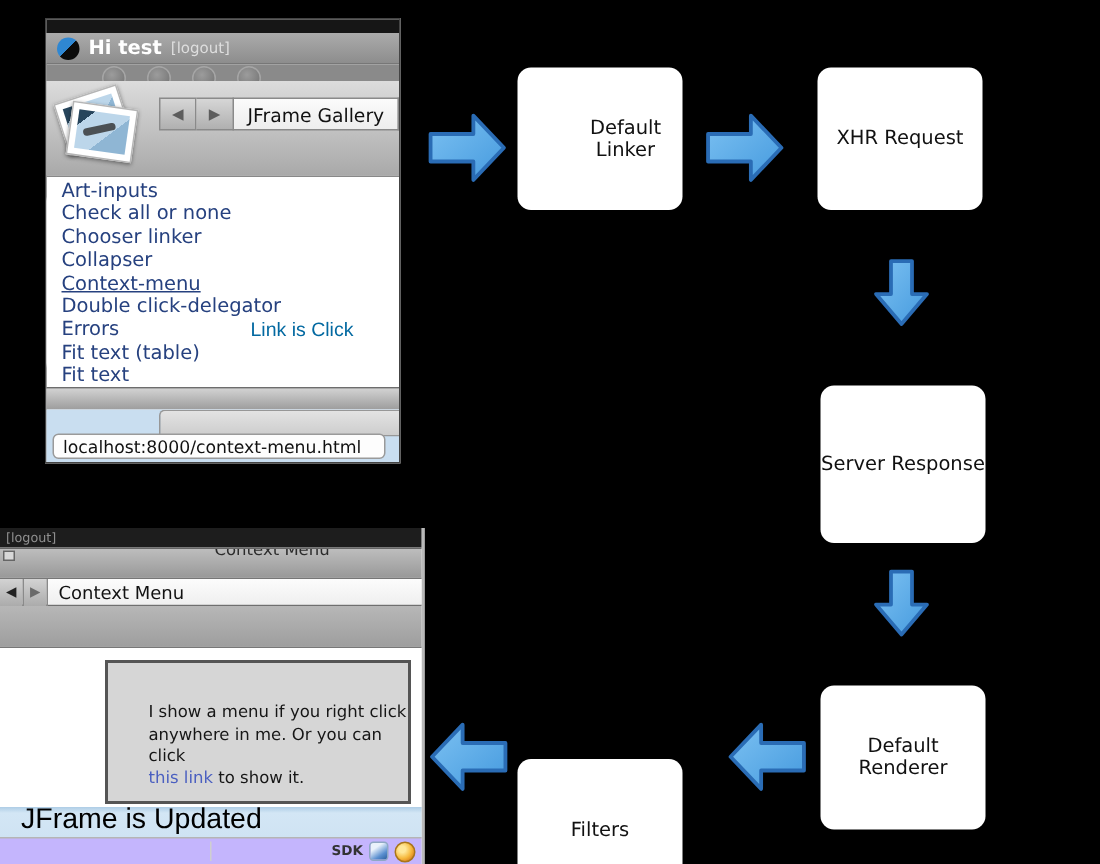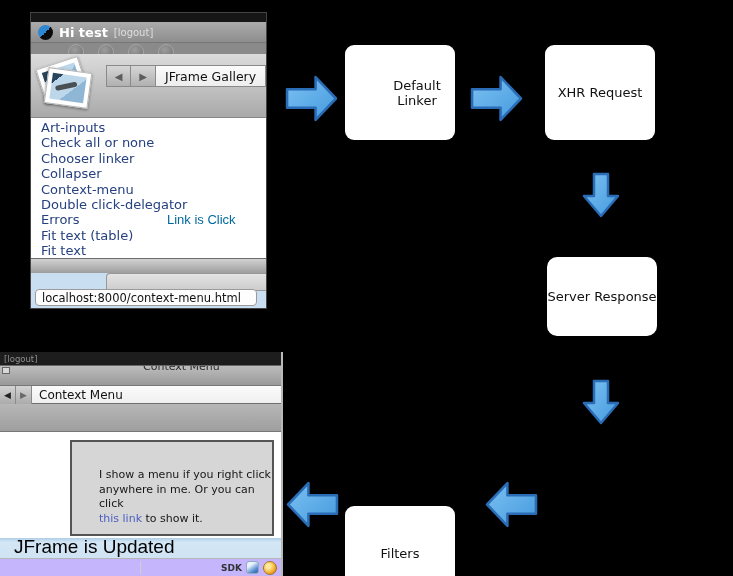--- a/index.html
+++ b/index.html
@@ -6,21 +6,21 @@
   html,body { background:#000; }
   body { font-family:"DejaVu Sans", sans-serif; }
   #canvas { position:relative; width:733px; height:576px; background:#000; overflow:hidden; }
 
   
   .flow-box { position:absolute; width:110px; background:#fff; border-radius:9px;
     display:flex; align-items:center; justify-content:center; text-align:center;
     font-size:13px; color:#111; font-family:"DejaVu Sans", sans-serif; }
   #box-default-linker   { left:345px; top:45px;  height:95px;padding-left:34px; }
   #box-xhr-request      { left:545px; top:45px;  height:95px; }
-  #box-server-response  { left:547px; top:257px; height:79px;border-radius:10px; }
+  #box-server-response  { left:547px; top:257px; height:105px; }
   #box-default-renderer { left:547px; top:457px; height:96px; }
   #box-filters          { left:345px; top:458px; height:94px;margin-top:48px; }
 
   
   .arrow { position:absolute; display:block; }
   .arrow polygon { fill:url(#arrowGrad); stroke-width:2.5; stroke-linejoin:round; }
   #arrow-1 { left:285px; top:75px;  width:53px; height:47px; }
   #arrow-2 { left:470px; top:75px;  width:53px; height:47px; }
   #arrow-3 { left:582px; top:172px; width:38px; height:46px; }
   #arrow-4 { left:582px; top:379px; width:38px; height:46px; }
@@ -56,21 +56,21 @@
     border:1px solid #8a8a8a; display:flex; align-items:center; justify-content:center;
     font-size:10px; color:#5d5d5d; }
   .nav-btn + .nav-btn { border-left:none; }
   .tw-nav-field { flex:1; height:22px; background:linear-gradient(#fbfbfb,#ededed);
     border:1px solid #8a8a8a; border-left:none; display:flex; align-items:center;
     padding-left:9px; font-size:12.5px; color:#111; }
   .tw-content { position:relative; height:140px; background:#fff; overflow:hidden;
     padding:2px 0 0 10px;border-radius:16px; }
   .page-link { display:block; color:#26417f; font-size:13px; line-height:15.4px;
     text-decoration:none; cursor:pointer; }
-  .page-link.underlined { }
+  .page-link.underlined { text-decoration:underline; }
   .tw-caption { position:absolute; left:136px; top:94px; font-family:"Liberation Sans", sans-serif;
     font-size:13px; color:#0369a1; white-space:nowrap; }
   .tw-graybar { height:15px; background:linear-gradient(#d2d2d2,#9d9d9d); border-top:1px solid #6d6d6d; }
   .tw-footer { position:relative; height:35px; background:#c9def0; }
   .tw-tab { position:absolute; left:75px; top:0; right:0; height:18px;
     background:linear-gradient(#e3e3e3,#cdcdcd); border:1px solid #979797; border-right:none;
     border-radius:4px 0 0 0; }
   .tw-status-tip { position:absolute; left:4px; top:16px; width:222px; height:17px;
     background:#fdfdfd; border:1px solid #9a9a9a; border-radius:4px;
     display:flex; align-items:center; padding-left:6px; font-size:11.5px; color:#111;
@@ -185,20 +185,23 @@
 
   <div class="flow-box" id="box-default-linker">
     <span>Default Linker</span>
   </div>
   <div class="flow-box" id="box-xhr-request">
     <span>XHR Request</span>
   </div>
   <div class="flow-box" id="box-server-response">
     <span>Server Response</span>
   </div>
+  <div class="flow-box" id="box-default-renderer">
+    <span>Default Renderer</span>
+  </div>
   <div class="flow-box" id="box-filters">
     <span>Filters</span>
   </div>
 
   <svg class="arrow" id="arrow-1" viewBox="0 0 52 46">
     <polygon points="2,14 30,14 30,2 50,23 30,44 30,32 2,32" stroke="#2a6cb5"></polygon>
   </svg>
   <svg class="arrow" id="arrow-2" viewBox="0 0 52 46">
     <polygon points="2,14 30,14 30,2 50,23 30,44 30,32 2,32" stroke="#2a6cb5"></polygon>
   </svg>

